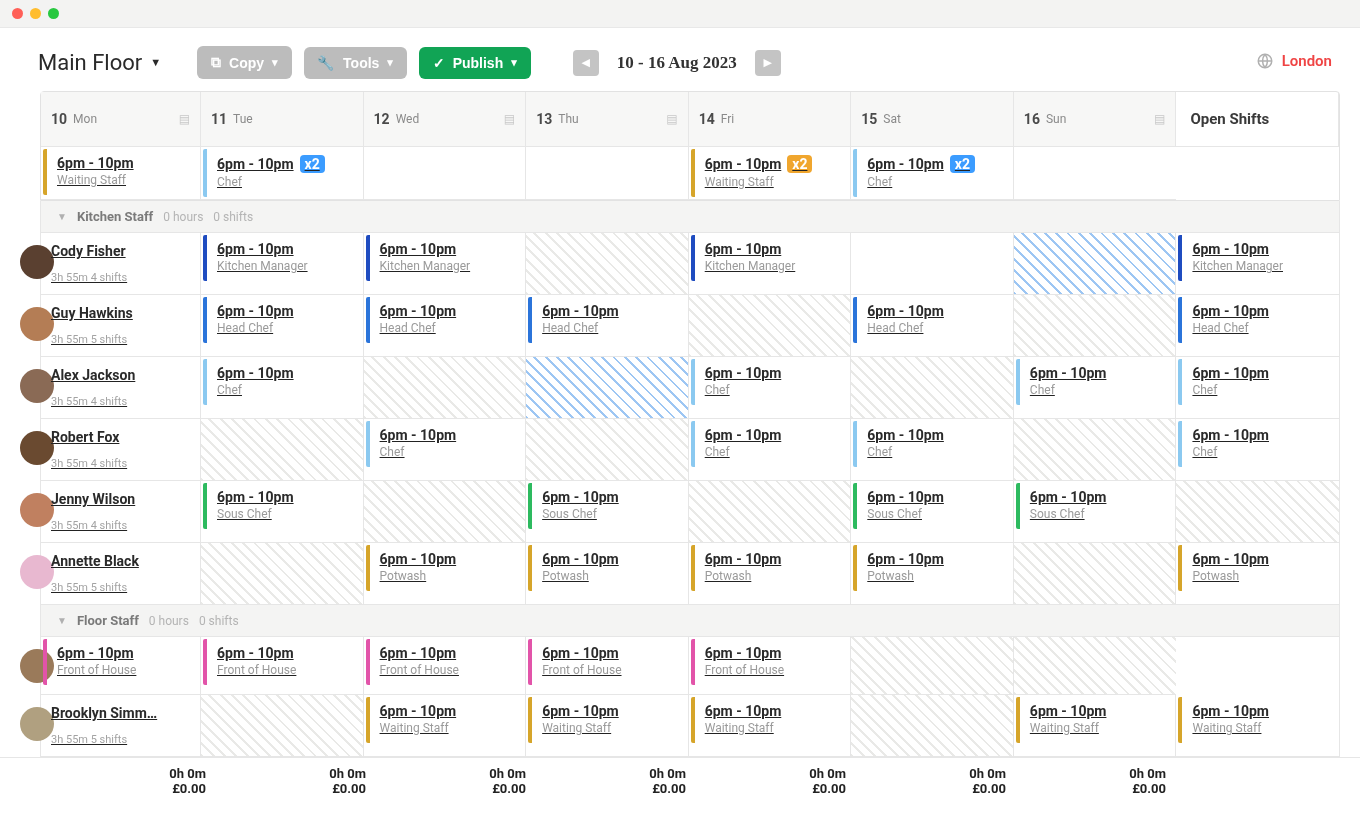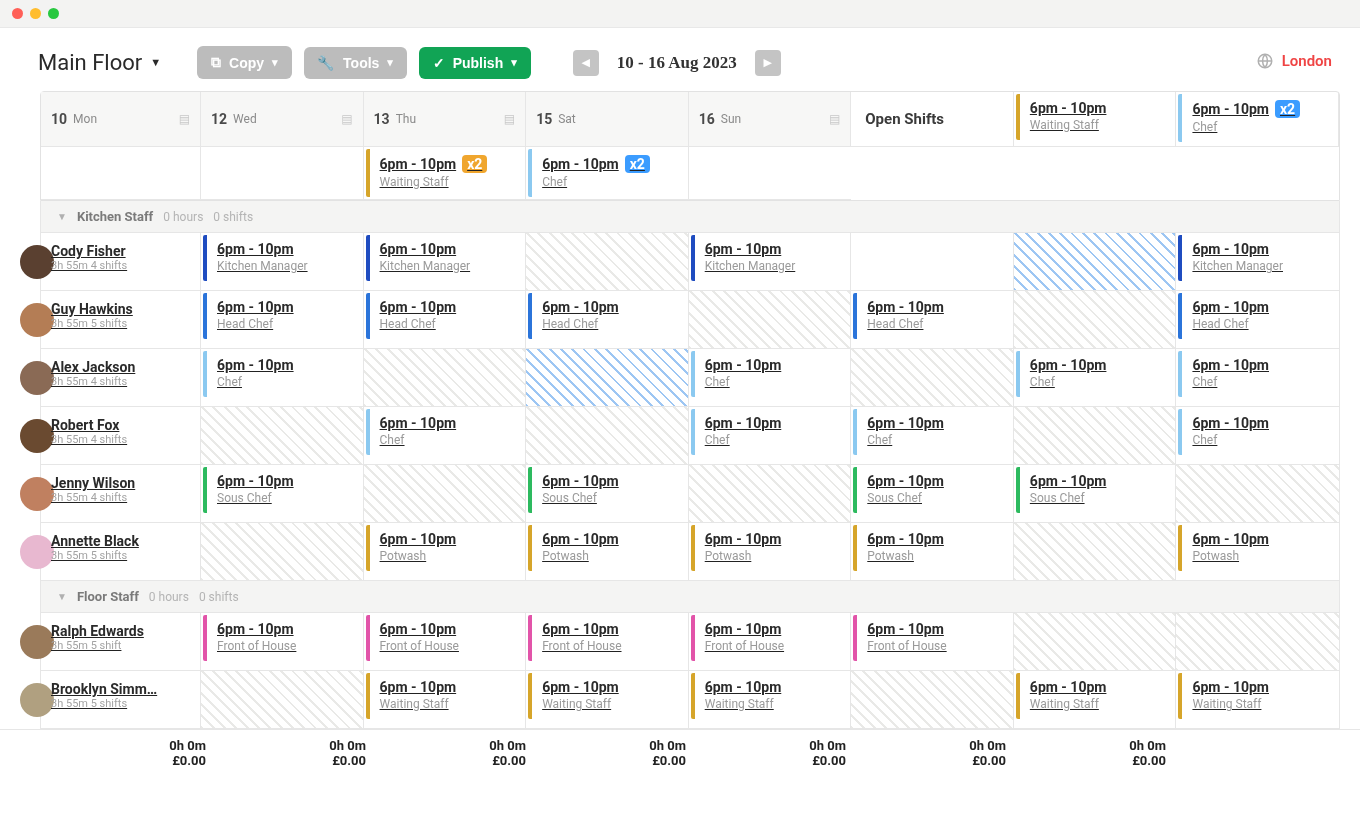--- a/index.html
+++ b/index.html
@@ -182,21 +182,21 @@
   }
   .group-row .gname { font-weight: 700; color: #7a7a7a; }
   .group-row .gmeta { color: #b4b4b4; font-size: 12px; }
   .avatar {
     width: 34px; height: 34px;
     border-radius: 50%;
     flex-shrink: 0;
     display: inline-block;
   }
   .emp-name { font-weight: 700; font-size: 14px; color: #2a2a2a; }
-  .emp-meta { font-size: 11px; color: #a3a3a3; margin-top: 0; }
+  .emp-meta { font-size: 11px; color: #a3a3a3; margin-top: 12px; }
 
   .row-grid {
     display: grid;
     grid-template-columns: 160px repeat(7, 1fr);
     border-left: 1px solid #e6e6e6;
     border-right: 1px solid #e6e6e6;
     margin-left: 20px;
   }
   .row-grid .cell { min-height: 58px; }
 
@@ -281,29 +281,37 @@
 
 <div class="schedule-wrap">
 
   <div class="grid" id="hdr-grid">
       <div class="cell hdr">
         <span class="daynum">10</span>
                  <span class="dayname">Mon</span>
                  <span class="note-ico">▤</span>
       </div>
       <div class="cell hdr">
+        <span class="daynum">11</span>
+                 <span class="dayname">Tue</span>
+                 </div>
+      <div class="cell hdr">
         <span class="daynum">12</span>
                  <span class="dayname">Wed</span>
                  <span class="note-ico">▤</span>
       </div>
       <div class="cell hdr">
         <span class="daynum">13</span>
                  <span class="dayname">Thu</span>
                  <span class="note-ico">▤</span>
       </div>
+      <div class="cell hdr">
+        <span class="daynum">14</span>
+                 <span class="dayname">Fri</span>
+                 </div>
       <div class="cell hdr">
         <span class="daynum">15</span>
                  <span class="dayname">Sat</span>
                  </div>
       <div class="cell hdr">
         <span class="daynum">16</span>
                  <span class="dayname">Sun</span>
                  <span class="note-ico">▤</span>
       </div>
       <div class="cell open-label">Open Shifts</div>
@@ -583,24 +591,20 @@
         <div class="group-row">
           <span style="color:#b0b0b0;font-size:10px">▼</span>
     <span class="gname">Floor Staff</span>
     <span class="gmeta">0 hours</span>
     <span class="gmeta">0 shifts</span>
         </div>
       </div>
       <div style="position: relative;">
         <span class="avatar" style="background: rgb(154, 122, 90); position: absolute; left: 0px; top: 12px;"></span>
         <div class="row-grid">
-          <div class="cell emp-cell">
-            <div class="emp-name">Ralph Edwards</div>
-                    <div class="emp-meta">3h 55m  5 shift</div>
-          </div>
           <div class="cell">
             <div class="shift-card bl-pink">
           <div class="time">6pm - 10pm</div>
           <div class="role">Front of House</div>
         </div>
           </div>
           <div class="cell">
             <div class="shift-card bl-pink">
           <div class="time">6pm - 10pm</div>
           <div class="role">Front of House</div>

